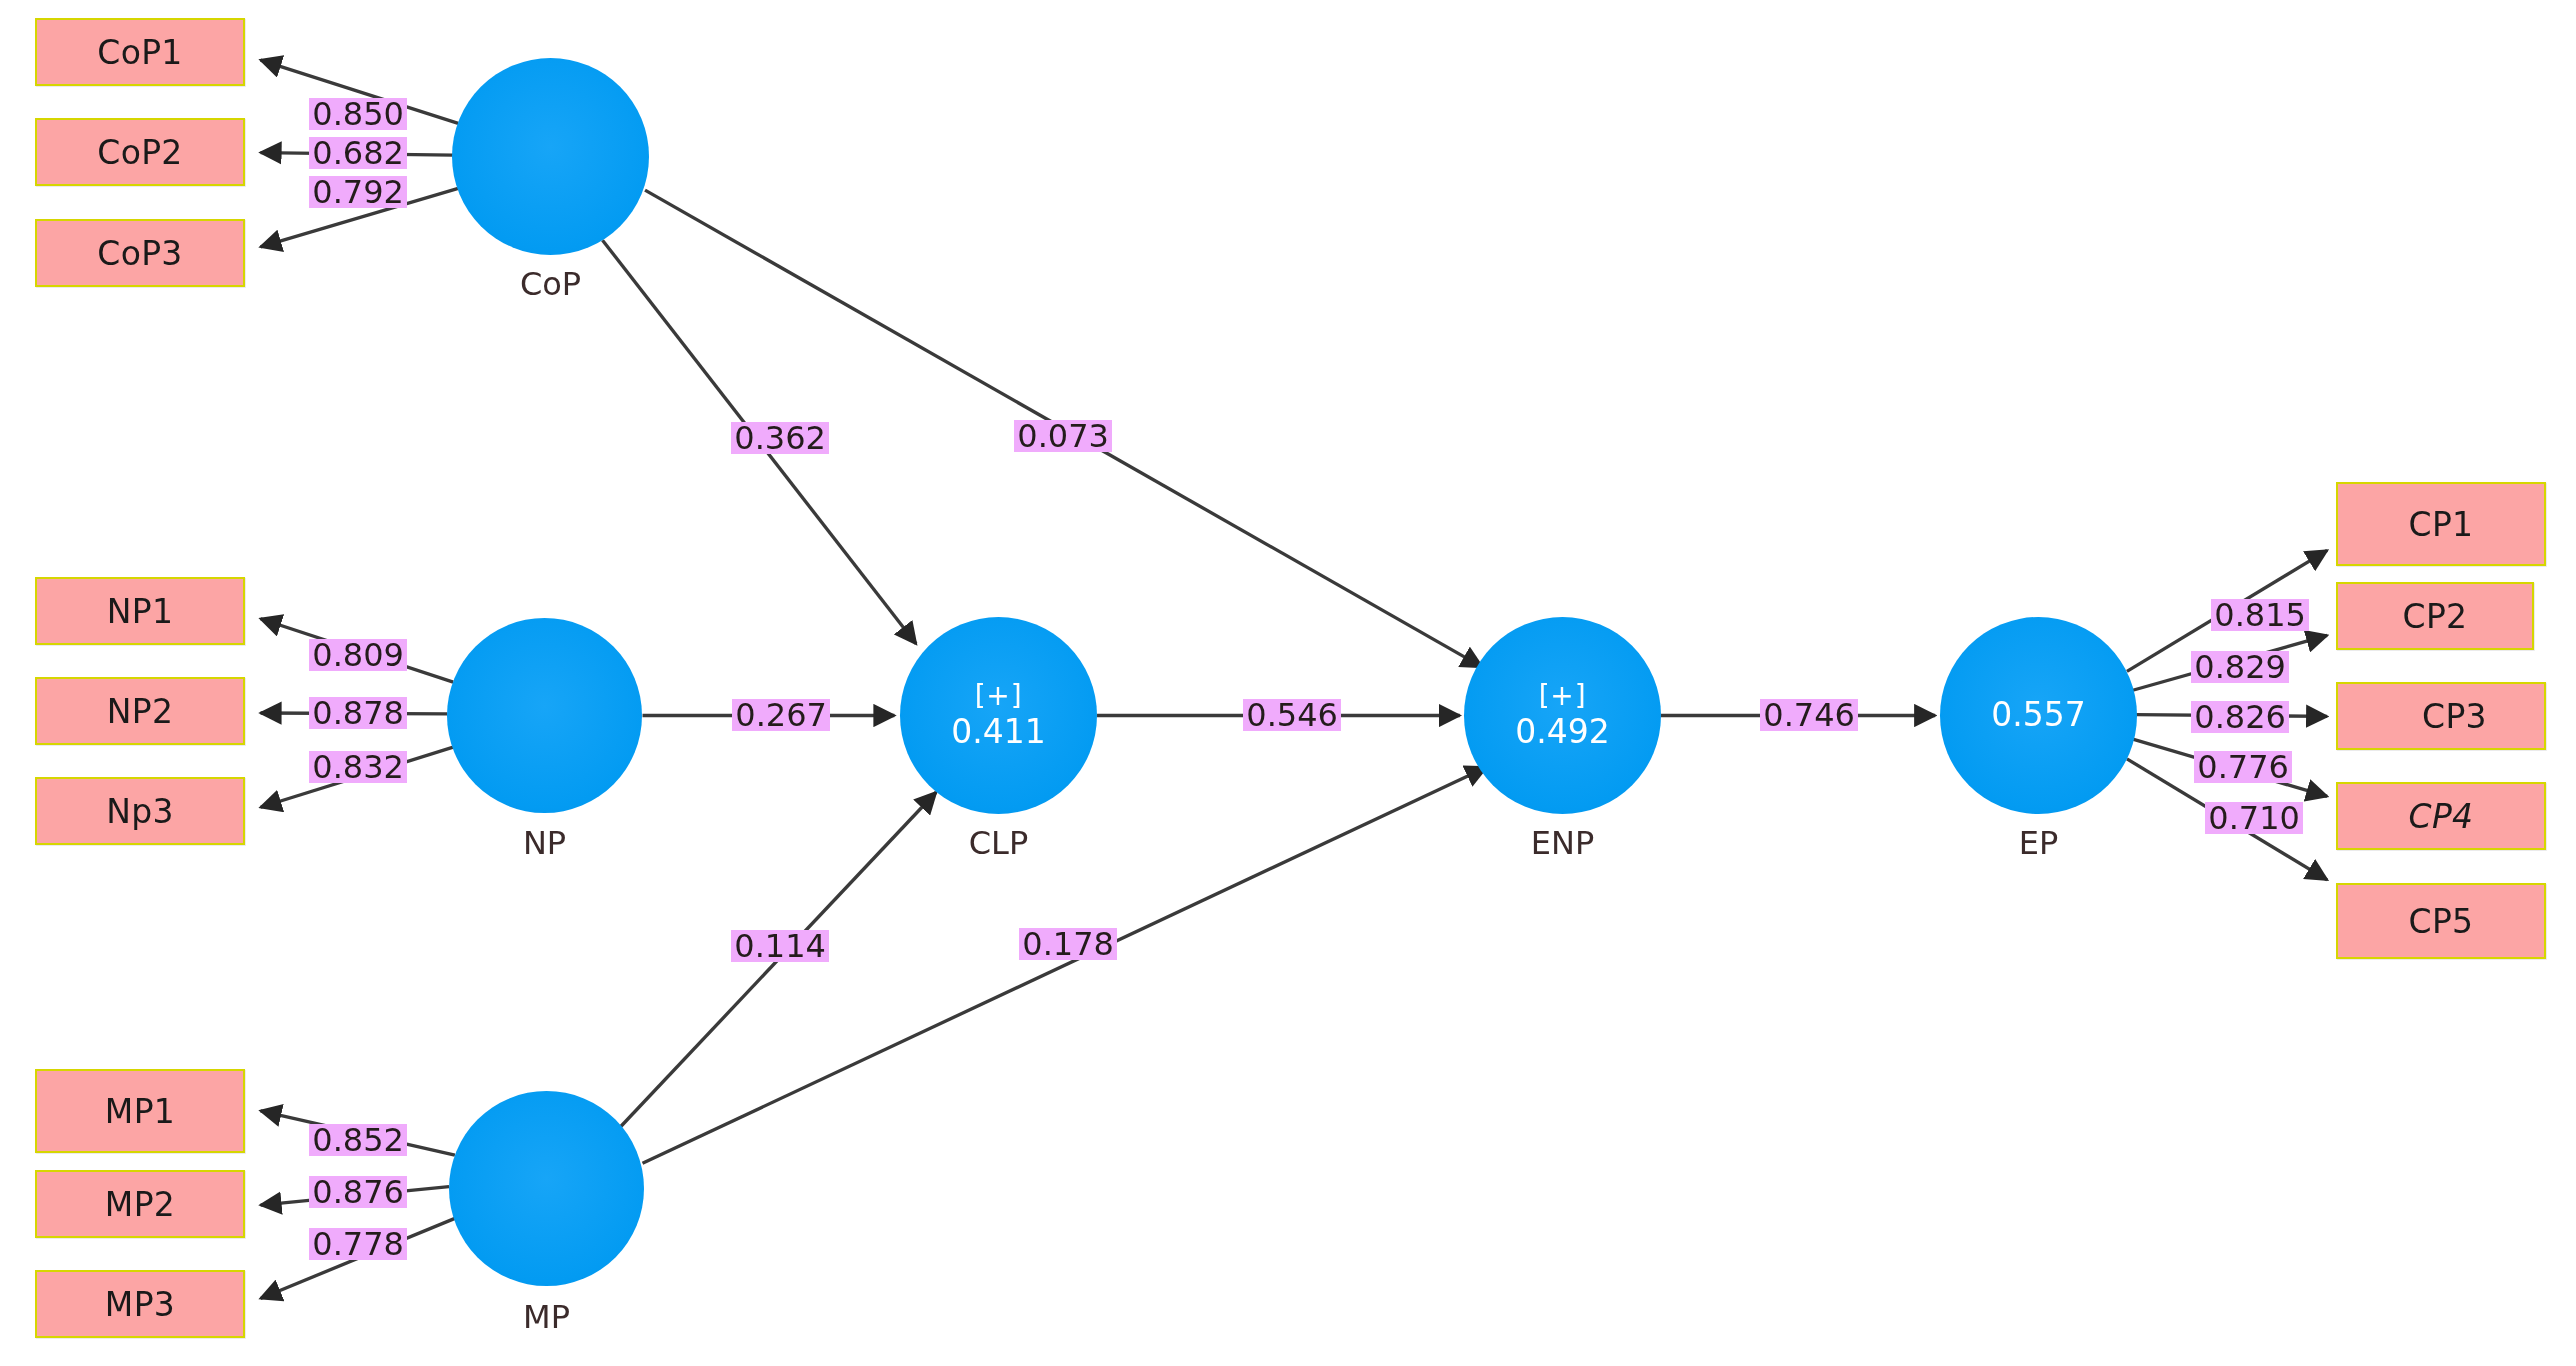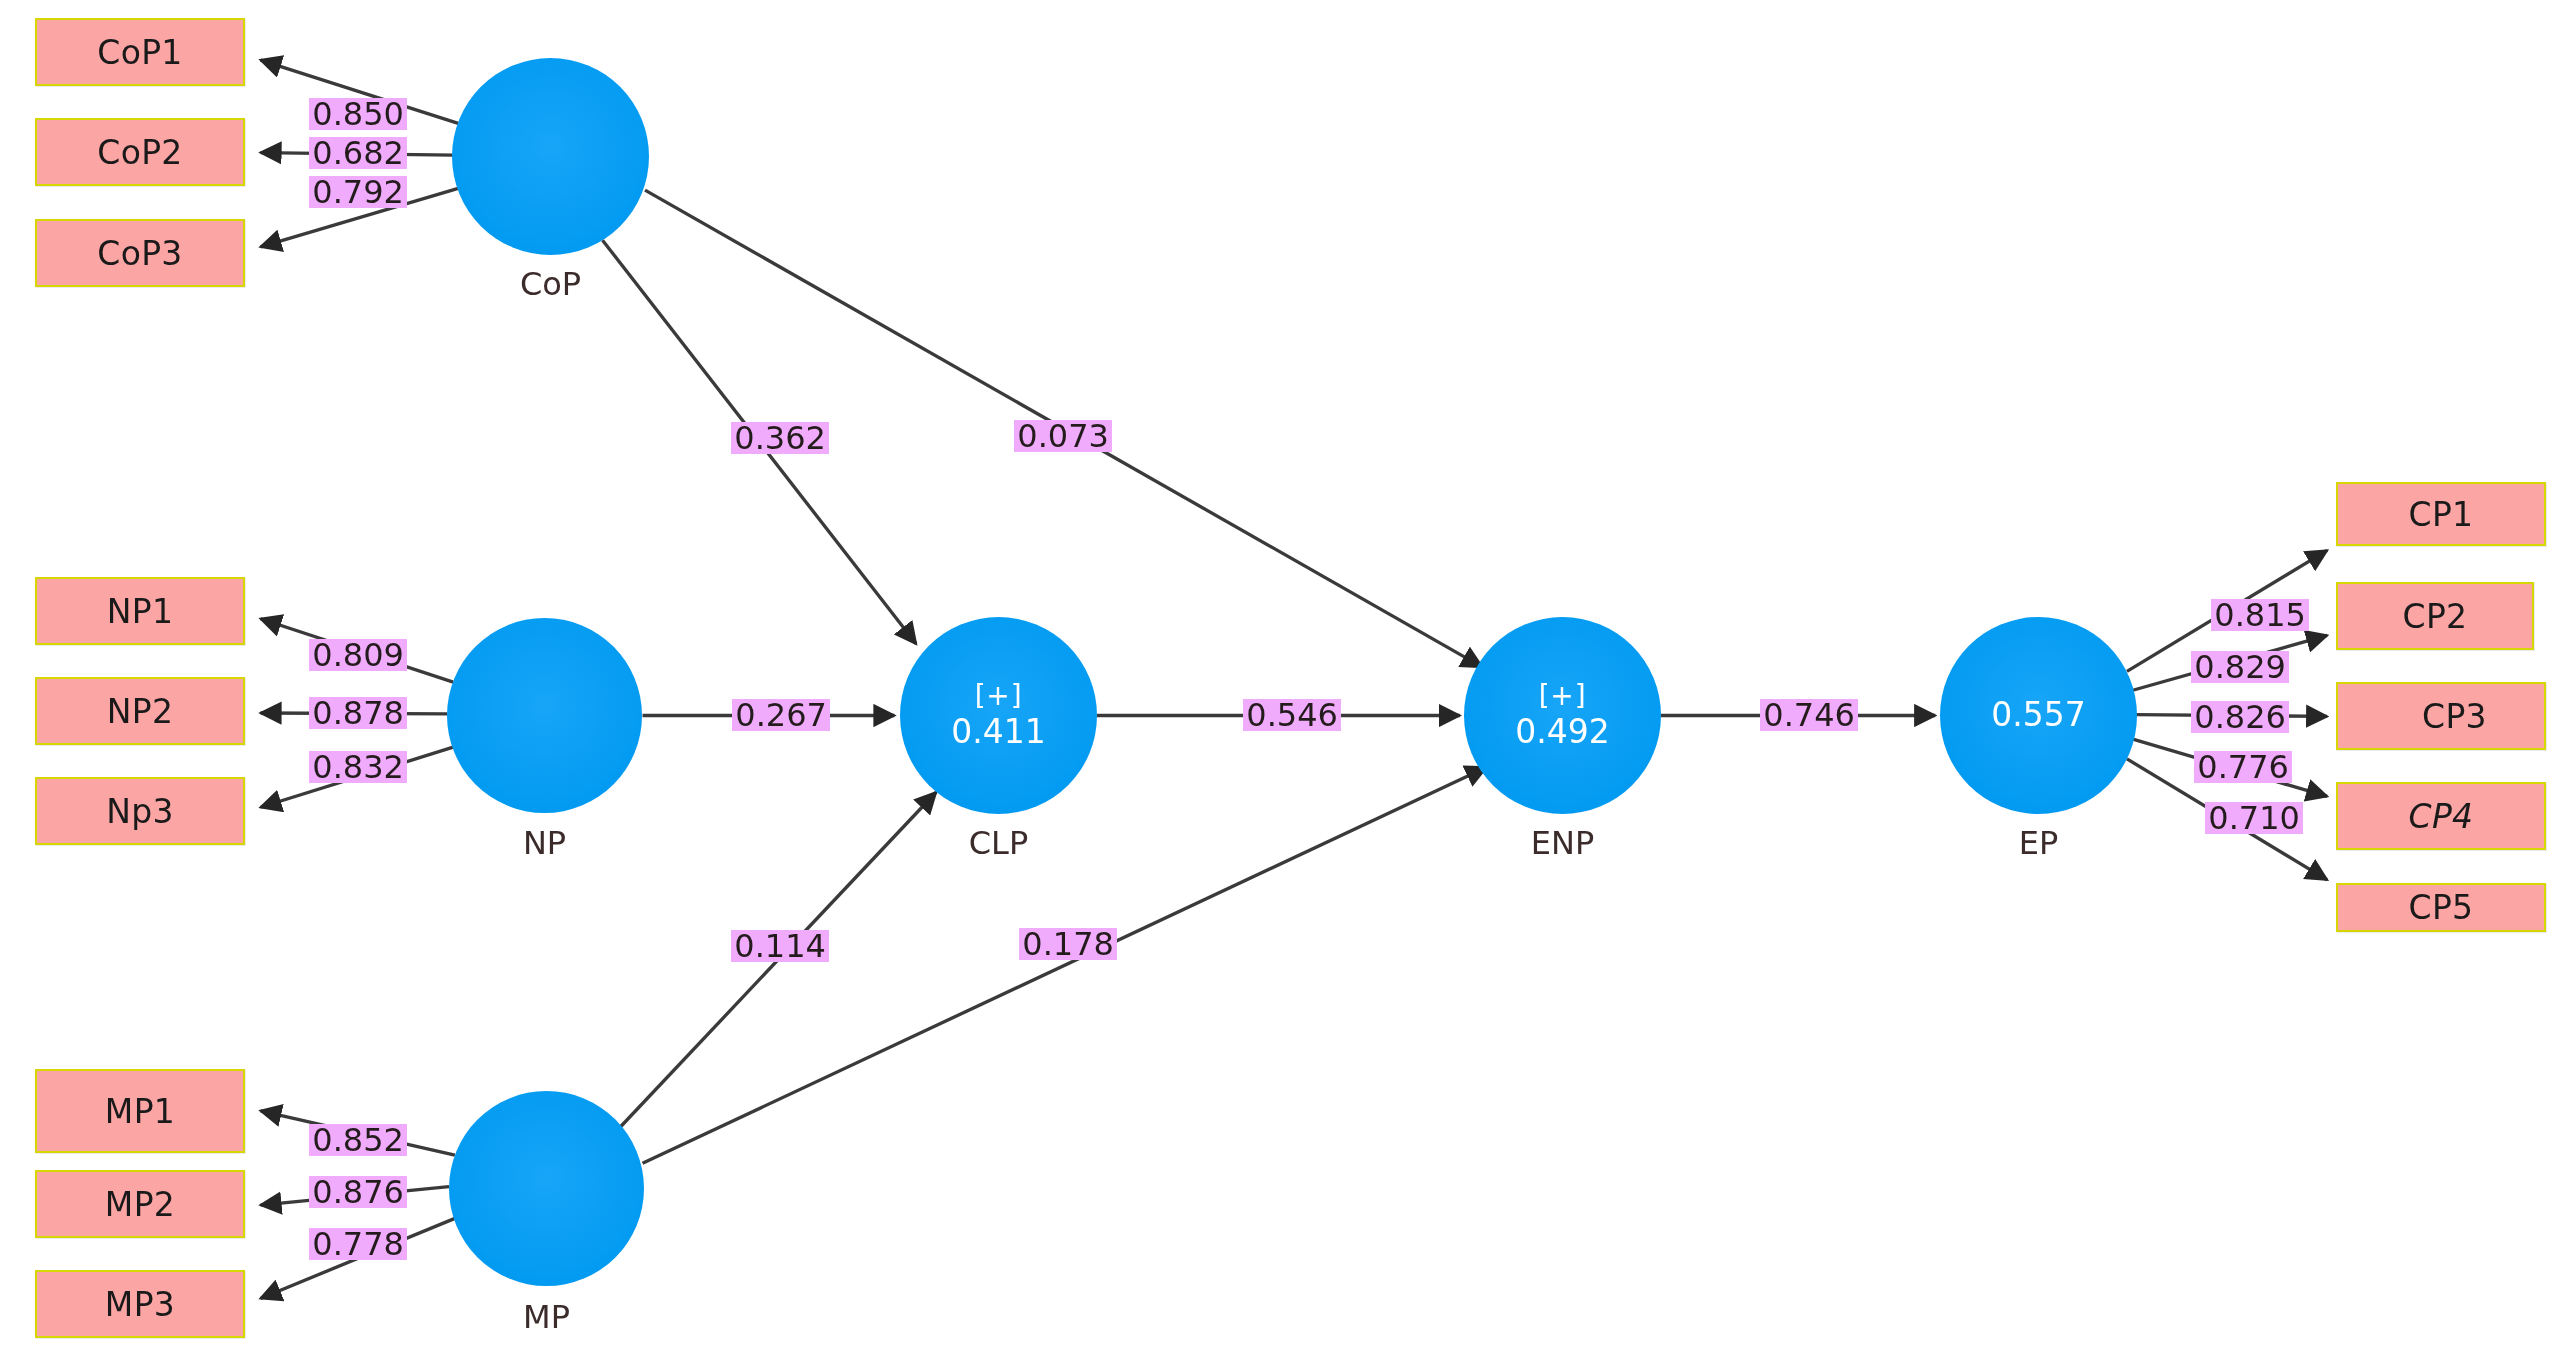--- a/index.html
+++ b/index.html
@@ -161,33 +161,33 @@
   <div class="indicator-box" style="left:35px; top:1069px; width:210px; height:84px;">
     <span>MP1</span>
   </div>
   <div class="indicator-box" style="left:35px; top:1170px; width:210px; height:68px;">
     <span>MP2</span>
   </div>
   <div class="indicator-box" style="left:35px; top:1270px; width:210px; height:68px;">
     <span>MP3</span>
   </div>
 
-  <div class="indicator-box" style="left:2336px; top:482px; width:210px; height:64px;">
+  <div class="indicator-box" style="left:2336px; top:482px; width:210px; height:84px;">
     <span>CP1</span>
   </div>
   <div class="indicator-box" style="left:2336px; top:582px; width:198px; height:68px;">
     <span>CP2</span>
   </div>
   <div class="indicator-box" style="left:2336px; top:682px; width:210px; height:68px;padding-left:27px;">
     <span>CP3</span>
   </div>
   <div class="indicator-box" style="left:2336px; top:782px; width:210px; height:68px;font-style:italic;">
     <span>CP4</span>
   </div>
-  <div class="indicator-box" style="left:2336px; top:883px; width:210px; height:49px;">
+  <div class="indicator-box" style="left:2336px; top:883px; width:210px; height:76px;">
     <span>CP5</span>
   </div>
 
   <div class="construct" style="left:452px; top:58px; width:197px; height:197px;"></div>
   <div class="construct-label" style="left:452px; top:265px; width:197px;">CoP</div>
 
   <div class="construct" style="left:447px; top:618px; width:195px; height:195px;"></div>
   <div class="construct-label" style="left:447px; top:824px; width:195px;">NP</div>
 
   <div class="construct" style="left:449px; top:1091px; width:195px; height:195px;"></div>

